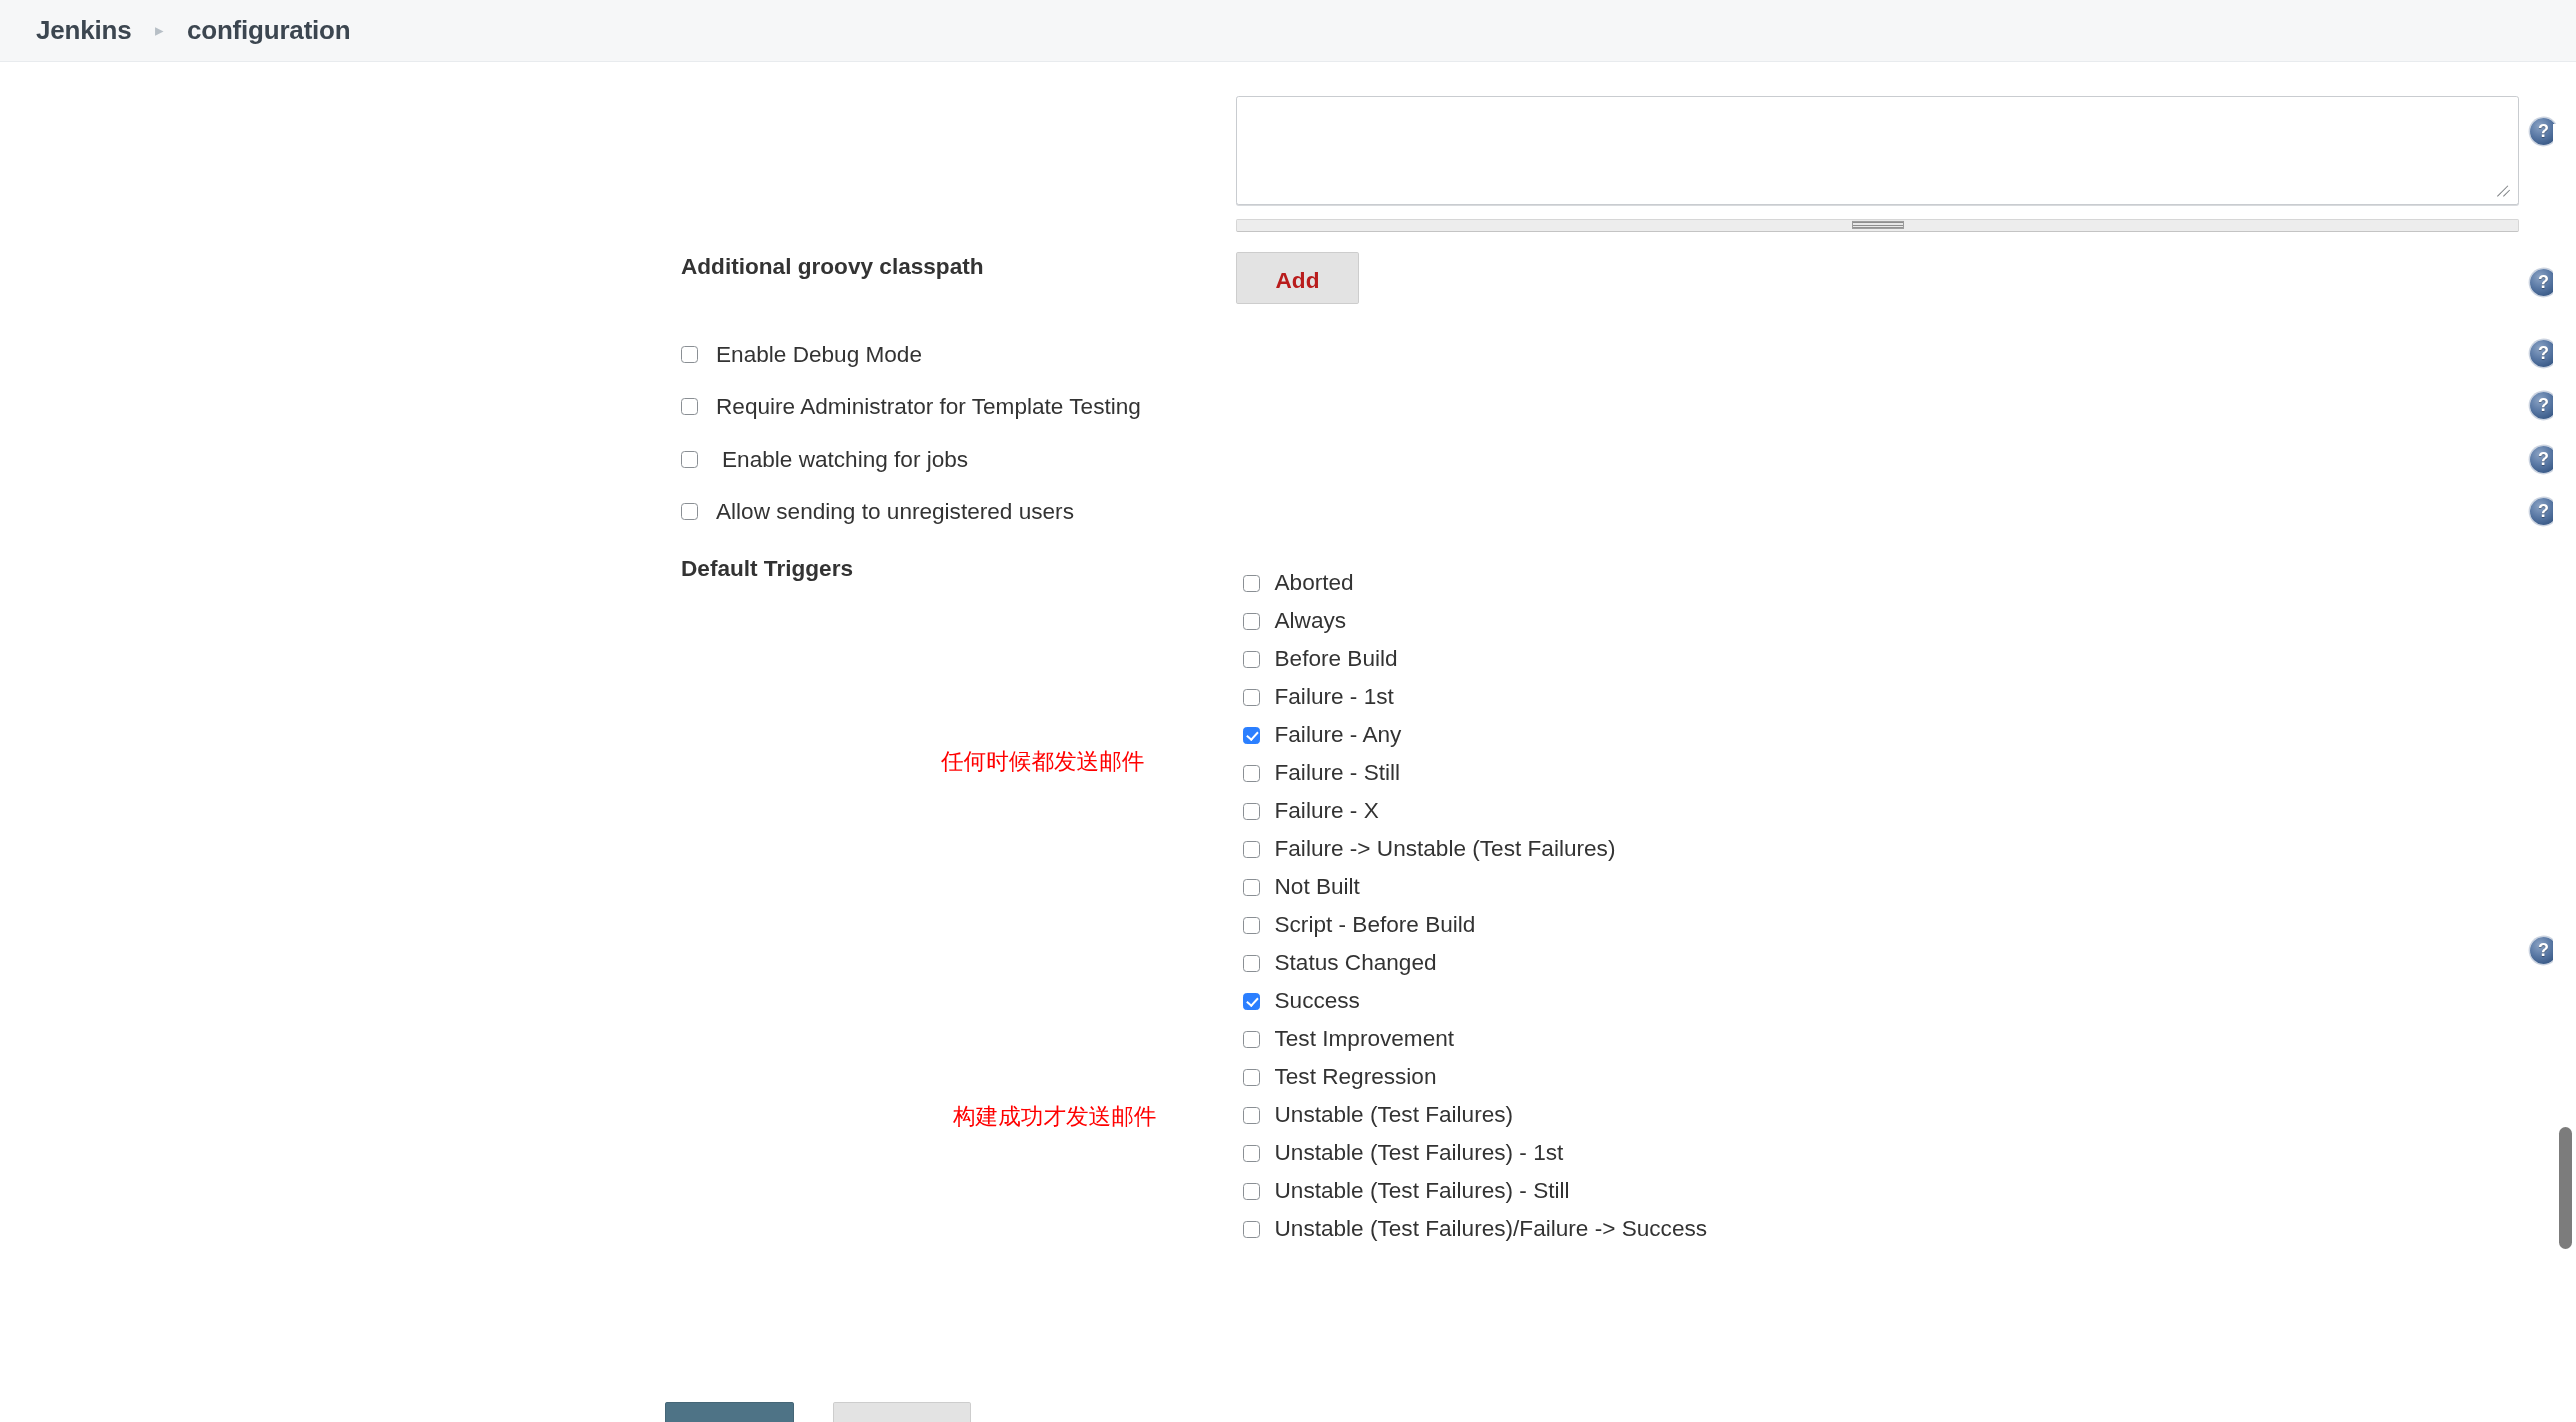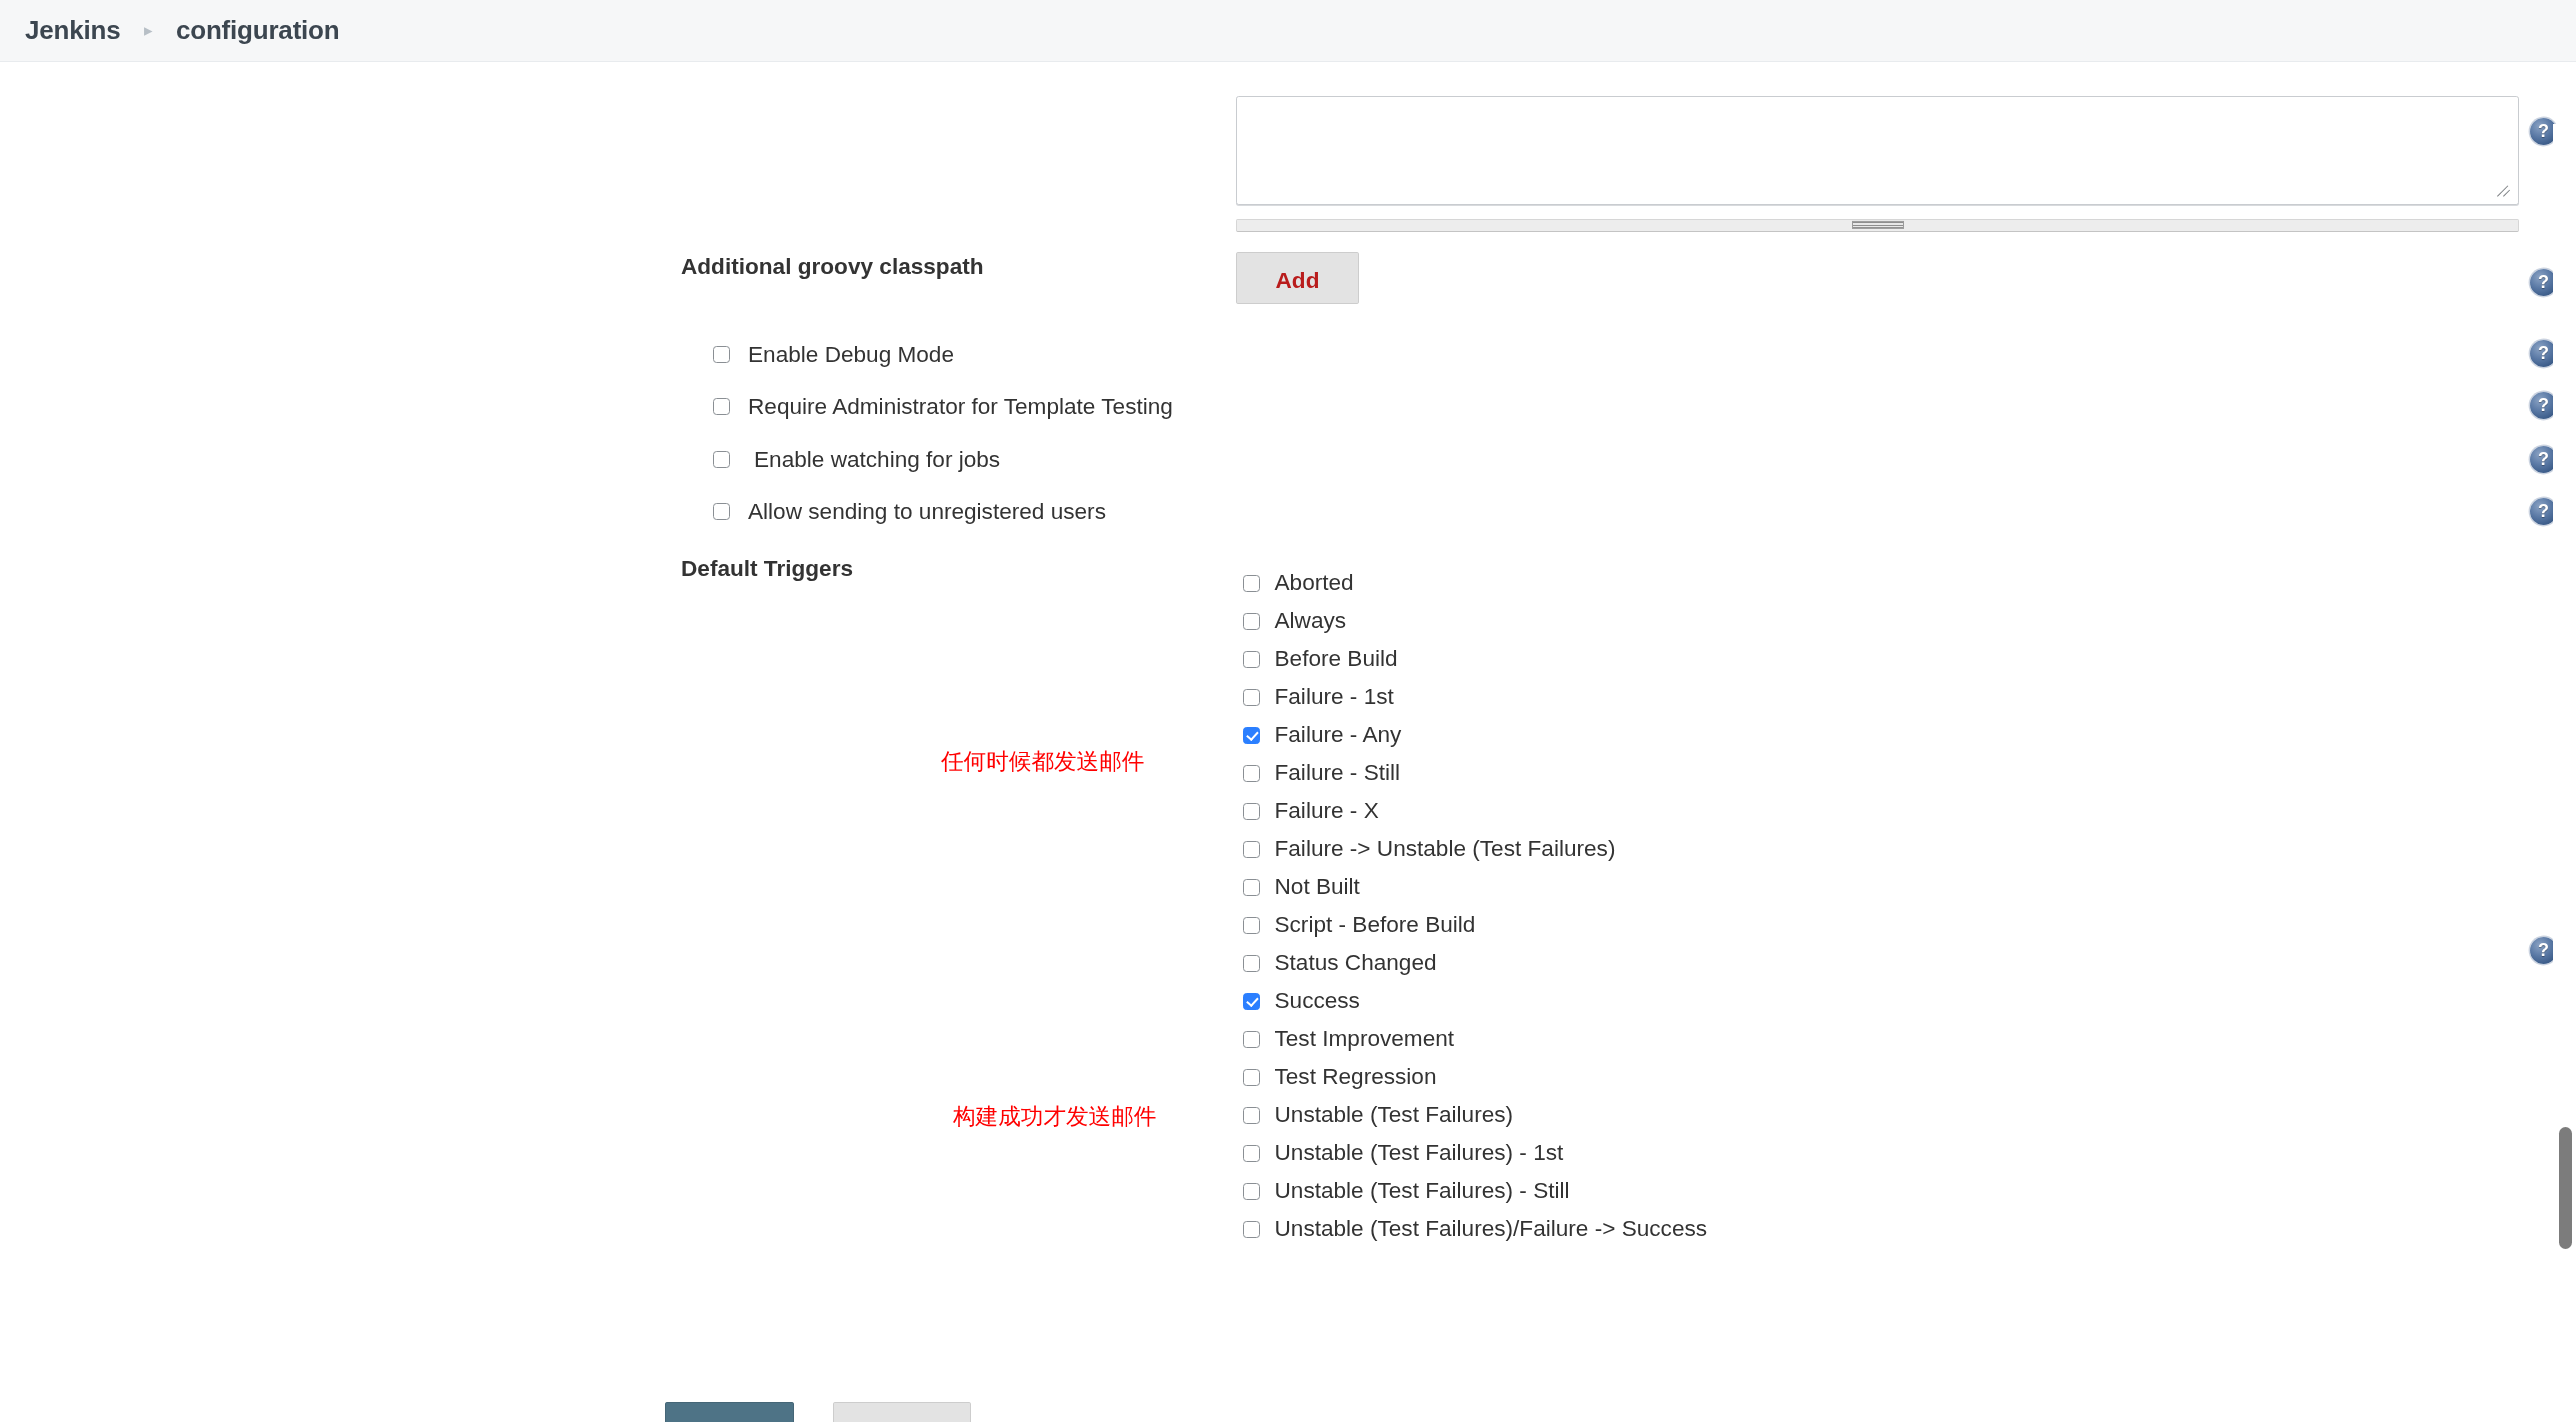--- a/index.html
+++ b/index.html
@@ -13,21 +13,21 @@
     position: relative;
   }
 
   
   #app-header {
     height: 62px;
     background: #f6f7f8;
     border-bottom: 0.9px solid #e8ebee;
     display: flex;
     align-items: center;
-    padding-left: 25px;
+    padding-left: 36px;
     position: relative;
   }
   .crumb {
     font-size: 26px;
     font-weight: bold;
     color: #3c4650;
     letter-spacing: -0.2px;
   }
   .crumb-sep {
     color: #b7bfc6;
@@ -181,21 +181,20 @@
   }
 
   
   .setting-row {
     position: absolute;
     left: 681px;
     display: flex;
     align-items: center;
     gap: 18px;
     height: 23.5px;
-    margin-left: 32px;
   }
 
   
   #triggers-list { position: absolute; left: 1243px; top: 502px; }
   .trigger-row {
     display: flex;
     align-items: center;
     gap: 14.5px;
     height: 38px;
   }

